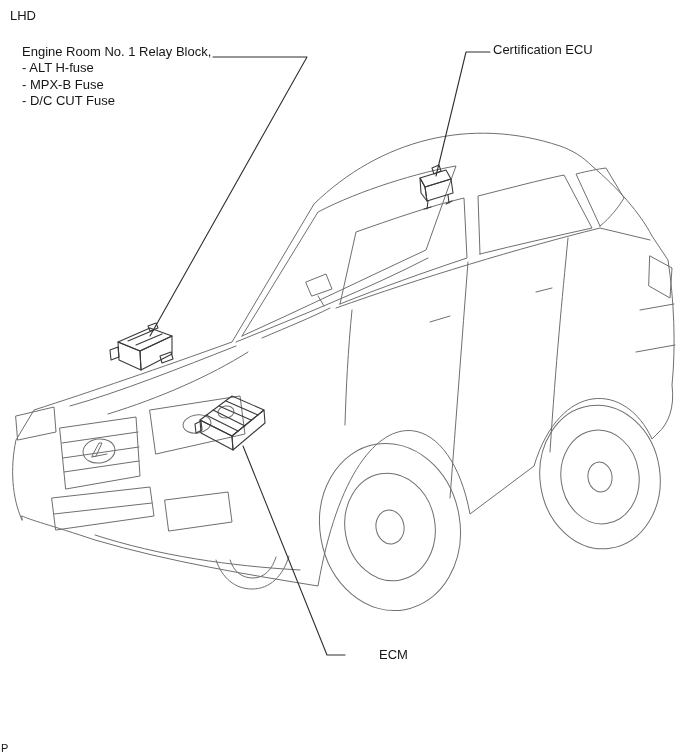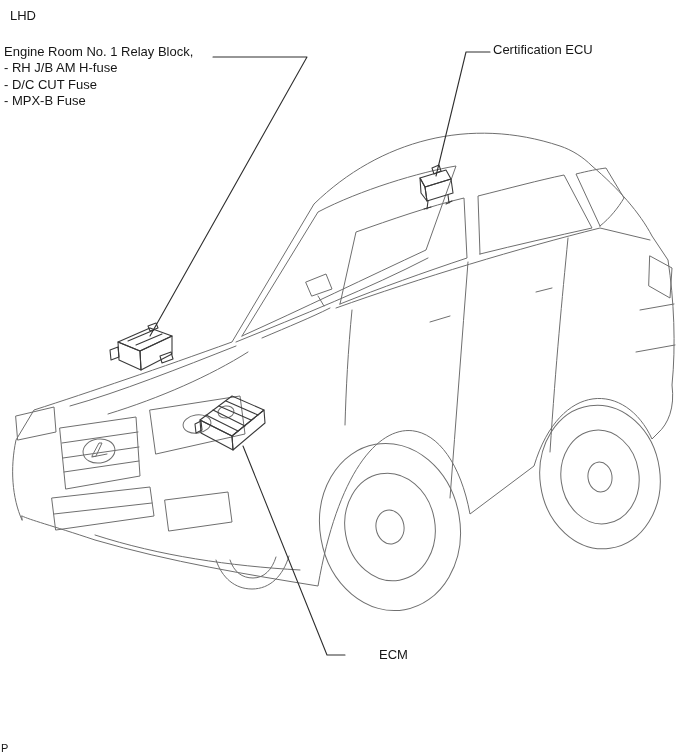--- a/index.html
+++ b/index.html
@@ -1,21 +1,21 @@
 <!DOCTYPE html>
 <html><head>
 <meta charset="utf-8">
 <style>
   html,body{margin:0;padding:0;background:#fff;}
   .stage{position:relative;width:687px;height:755px;background:#ffffff;
          font-family:"Liberation Sans",sans-serif;color:#161616;overflow:hidden;}
   .stage svg{position:absolute;left:0;top:0;}
   .label,.callout,.footer{position:absolute;font-size:13px;line-height:16.4px;white-space:nowrap;}
   .lhd{left:10px;top:8px;text-align:right;}
-  .relay{left:4px;top:44px;}
+  .relay{left:22px;top:44px;}
   .cert{left:493px;top:42px;text-align:right;}
   .ecm{left:349px;top:647px;margin-left:30px;}
   .footer{left:1px;top:740px;font-size:11px;}
 </style>
 </head>
 <body>
 
 <div class="stage">
 
   <svg width="687" height="755" viewBox="0 0 687 755">
@@ -115,23 +115,23 @@
       <path d="M213 57 L307 57 L150 336"></path>
       <path d="M490 52 L466 52 L436 176"></path>
       <path d="M243 446 L327 655 L345 655"></path>
     </g>
   </svg>
 
   <div class="label lhd">LHD</div>
 
   <div class="callout relay">
     <div>Engine Room No. 1 Relay Block,</div>
-    <div>- RH J/B AM H-fuse</div>
+    <div>- ALT H-fuse</div>
+    <div>- MPX-B Fuse</div>
     <div>- D/C CUT Fuse</div>
-    <div>- MPX-B Fuse</div>
   </div>
 
   <div class="callout cert">Certification ECU</div>
 
   <div class="callout ecm">ECM</div>
 
   <div class="footer">P</div>
 </div>
 
 </body></html>

